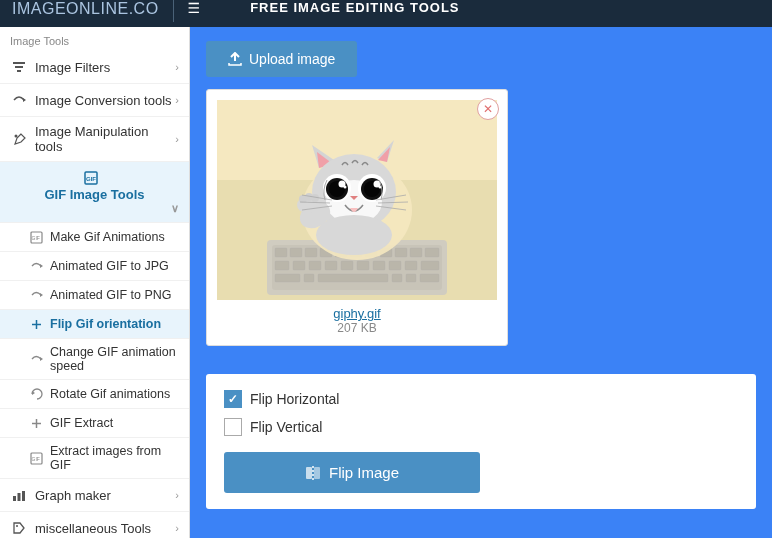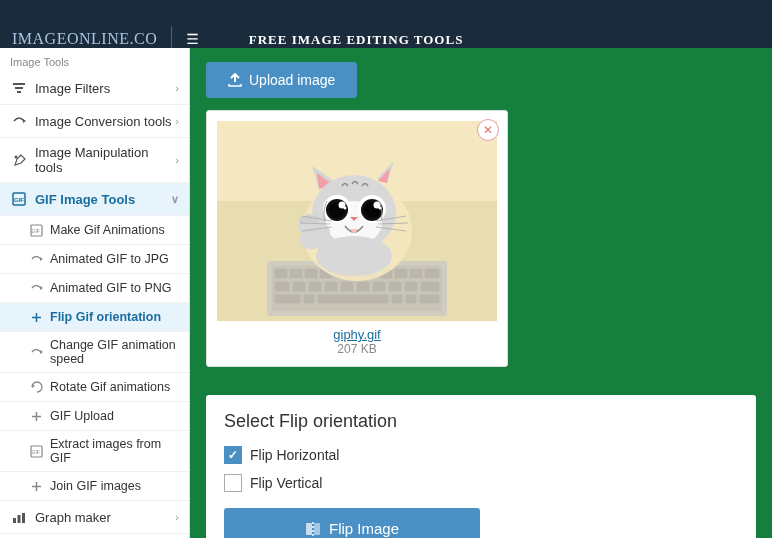--- a/index.html
+++ b/index.html
@@ -3,25 +3,24 @@
   <meta charset="utf-8">
   <style>
     * { margin: 0; padding: 0; box-sizing: border-box; }
     body { font-family: Arial, sans-serif; font-size: 13px; color: #333; display: flex; flex-direction: column; width: 772px; height: 538px; overflow: hidden; }
 
     
     .header {
       background-color: #1a2b3c;
       color: white;
       display: flex;
-      align-items: flex-end;
+      align-items: flex-start;
       padding: 0 12px;
-      height: 48px;
+      height: 27px;
       flex-shrink: 0;
-      font-family: Liberation Serif, serif;
     }
     .header-logo {
       font-size: 16px;
       font-weight: bold;
       color: white;
       letter-spacing: 0.5px;
     }
     .header-logo span {
       font-weight: normal;
       color: #aac4e0;
@@ -74,20 +73,21 @@
       cursor: pointer;
       color: #333;
       font-size: 13px;
       border-bottom: 1px solid #f0f0f0;
       position: relative;
     }
     .sidebar-item.active {
       background: #e8f4fc;
       font-weight: bold;
       color: #1a6fa0;
+      flex-direction: column;
     }
     .sidebar-item .item-icon {
       width: 18px;
       height: 18px;
       margin-right: 7px;
       display: flex;
       align-items: center;
       justify-content: center;
       flex-shrink: 0;
     }
@@ -111,21 +111,21 @@
       margin-right: 6px;
       display: flex;
       align-items: center;
       justify-content: center;
       flex-shrink: 0;
     }
 
     
     .content {
       flex: 1;
-      background: #15803d;
+      background: #3b82f6;
       overflow-y: auto;
       padding: 14px 16px;
     }
 
     
     .upload-btn {
       background: #4a90c4;
       color: white;
       border: none;
       padding: 10px 22px;
@@ -372,42 +372,33 @@
       <span>Rotate Gif animations</span>
     </div>
 
     <div class="sidebar-sub-item">
       <span class="item-icon">
         <svg width="13" height="13" viewBox="0 0 13 13">
             <line x1="6.5" y1="2" x2="6.5" y2="11" stroke="#888" stroke-width="1.5"></line>
             <line x1="2" y1="6.5" x2="11" y2="6.5" stroke="#888" stroke-width="1.5"></line>
           </svg>
       </span>
-      <span>GIF Upload</span>
+      <span>GIF Extract</span>
     </div>
 
     <div class="sidebar-sub-item">
       <span class="item-icon">
         <svg width="13" height="13" viewBox="0 0 13 13">
             <rect x="1" y="1" width="11" height="11" rx="1" fill="none" stroke="#888" stroke-width="1.2"></rect>
             <text x="1.5" y="9" font-size="5" fill="#888">GIF</text>
           </svg>
       </span>
       <span>Extract images from GIF</span>
     </div>
 
-    <div class="sidebar-sub-item">
-      <span class="item-icon">
-        <svg width="13" height="13" viewBox="0 0 13 13">
-            <line x1="6.5" y1="2" x2="6.5" y2="11" stroke="#888" stroke-width="1.5"></line>
-            <line x1="2" y1="6.5" x2="11" y2="6.5" stroke="#888" stroke-width="1.5"></line>
-          </svg>
-      </span>
-      <span>Join GIF images</span>
-    </div>
 
     <div class="sidebar-item">
       <span class="item-icon">
         <svg width="14" height="14" viewBox="0 0 14 14">
             <rect x="1" y="8" width="3" height="5" fill="#555"></rect>
             <rect x="5.5" y="5" width="3" height="8" fill="#555"></rect>
             <rect x="10" y="3" width="3" height="10" fill="#555"></rect>
           </svg>
       </span>
       <span>Graph maker</span>
@@ -530,21 +521,20 @@
           </svg>
         </div>
         <span class="image-filename">giphy.gif</span>
         <span class="image-filesize">207 KB</span>
         <div class="close-btn">✕</div>
       </div>
     </div>
 
     
     <div class="flip-section">
-      <h2 class="flip-section-title">Select Flip orientation</h2>
 
       <div class="flip-option">
         <div class="checkbox-custom checked"></div>
         <span class="flip-option-label">Flip Horizontal</span>
       </div>
 
       <div class="flip-option">
         <div class="checkbox-custom"></div>
         <span class="flip-option-label">Flip Vertical</span>
       </div>

